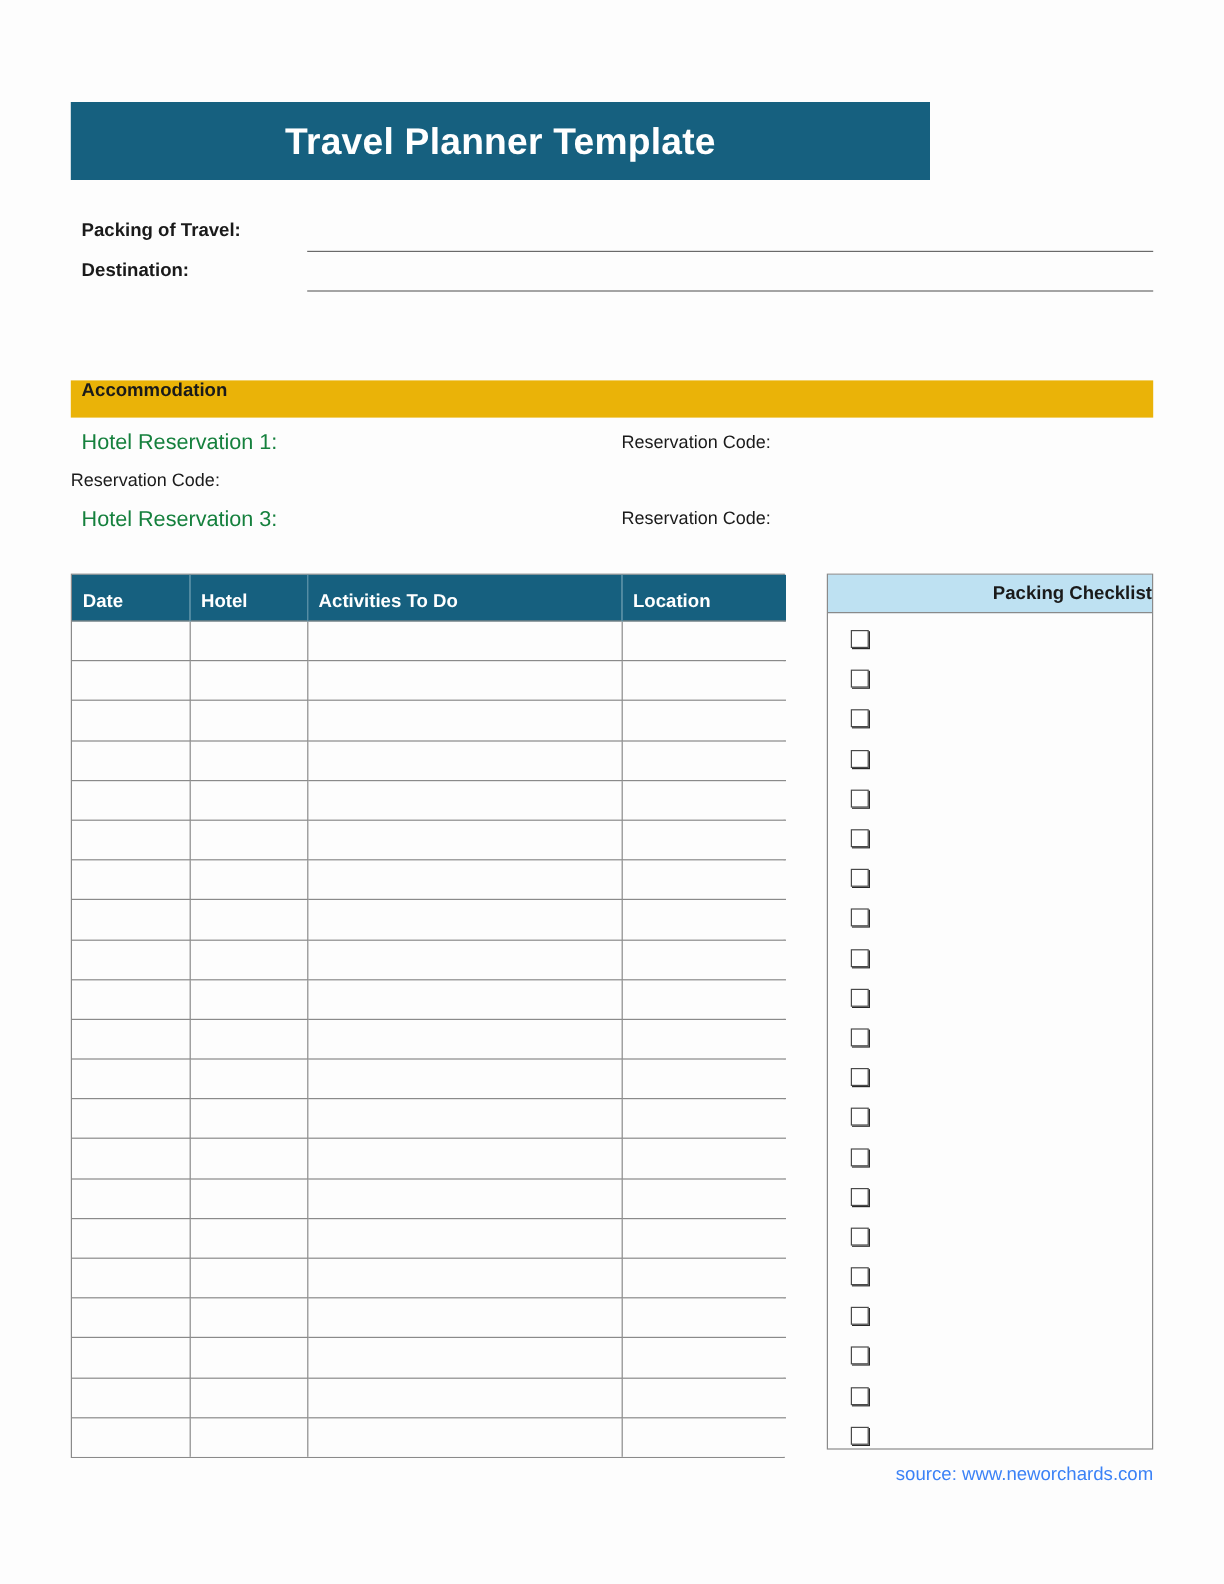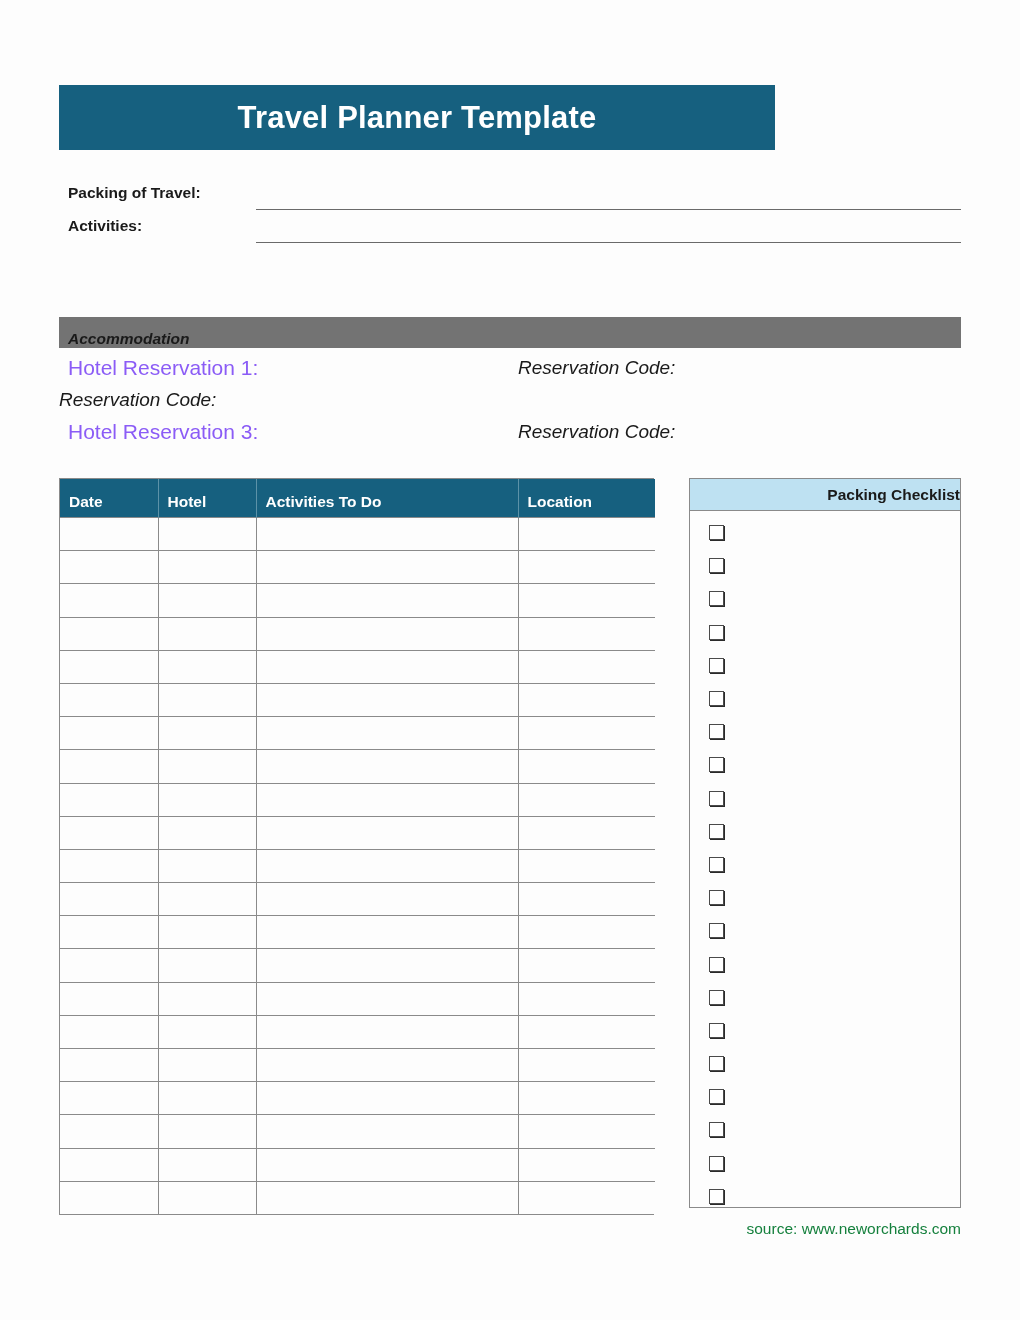--- a/index.html
+++ b/index.html
@@ -67,24 +67,23 @@
     margin-left: 1px;
   }
 
   
   .accom-header {
     position: absolute;
     left: 59px;
     top: 317px;
     width: 902px;
     height: 31px;
-    background: #737373;
-    display: flex;
-    align-items: flex-end;
-    font-style: italic;
+    background: #eab308;
+    display: flex;
+    align-items: flex-start;
   }
   .accom-header-text {
     padding-left: 9px;
     font-size: 15.5px;
     font-weight: bold;
     color: #1a1a1a;
   }
 
   .accom-rows {
     position: absolute;
@@ -93,29 +92,28 @@
     width: 902px;
   }
   .accom-row {
     height: 32px;
     display: flex;
     align-items: center;
   }
   .accom-hotel {
     width: 459px;
     padding-left: 9px;
-    font-size: 21px;
-    color: #8b5cf6;
+    font-size: 18px;
+    color: #15803d;
     white-space: nowrap;
   }
   .accom-code {
-    font-size: 19px;
+    font-size: 15px;
     color: #1a1a1a;
     white-space: nowrap;
-    font-style: italic;
   }
 
   
   .itinerary {
     position: absolute;
     left: 59px;
     top: 478px;
     width: 595px;
     border: 1px solid #8a8a8a;
     border-collapse: collapse;
@@ -195,40 +193,40 @@
     font-size: 14px;
     color: #1a1a1a;
   }
 
   
   .source {
     position: absolute;
     right: 59px;
     top: 1220px;
     font-size: 15.5px;
-    color: #15803d;
+    color: #3b82f6;
     text-align: right;
   }
 </style>
 </head>
 <body>
 
 <div id="page">
 
   <div class="title-banner">
     <div class="title-text">Travel Planner Template</div>
   </div>
 
   <div class="form-block">
     <div class="form-row">
       <div class="form-label">Packing of Travel:</div>
       <div class="form-line"></div>
     </div>
     <div class="form-row">
-      <div class="form-label">Activities:</div>
+      <div class="form-label">Destination:</div>
       <div class="form-line"></div>
     </div>
   </div>
 
   <div class="accom-header">
     <div class="accom-header-text">Accommodation</div>
   </div>
 
   <div class="accom-rows">
     <div class="accom-row">

